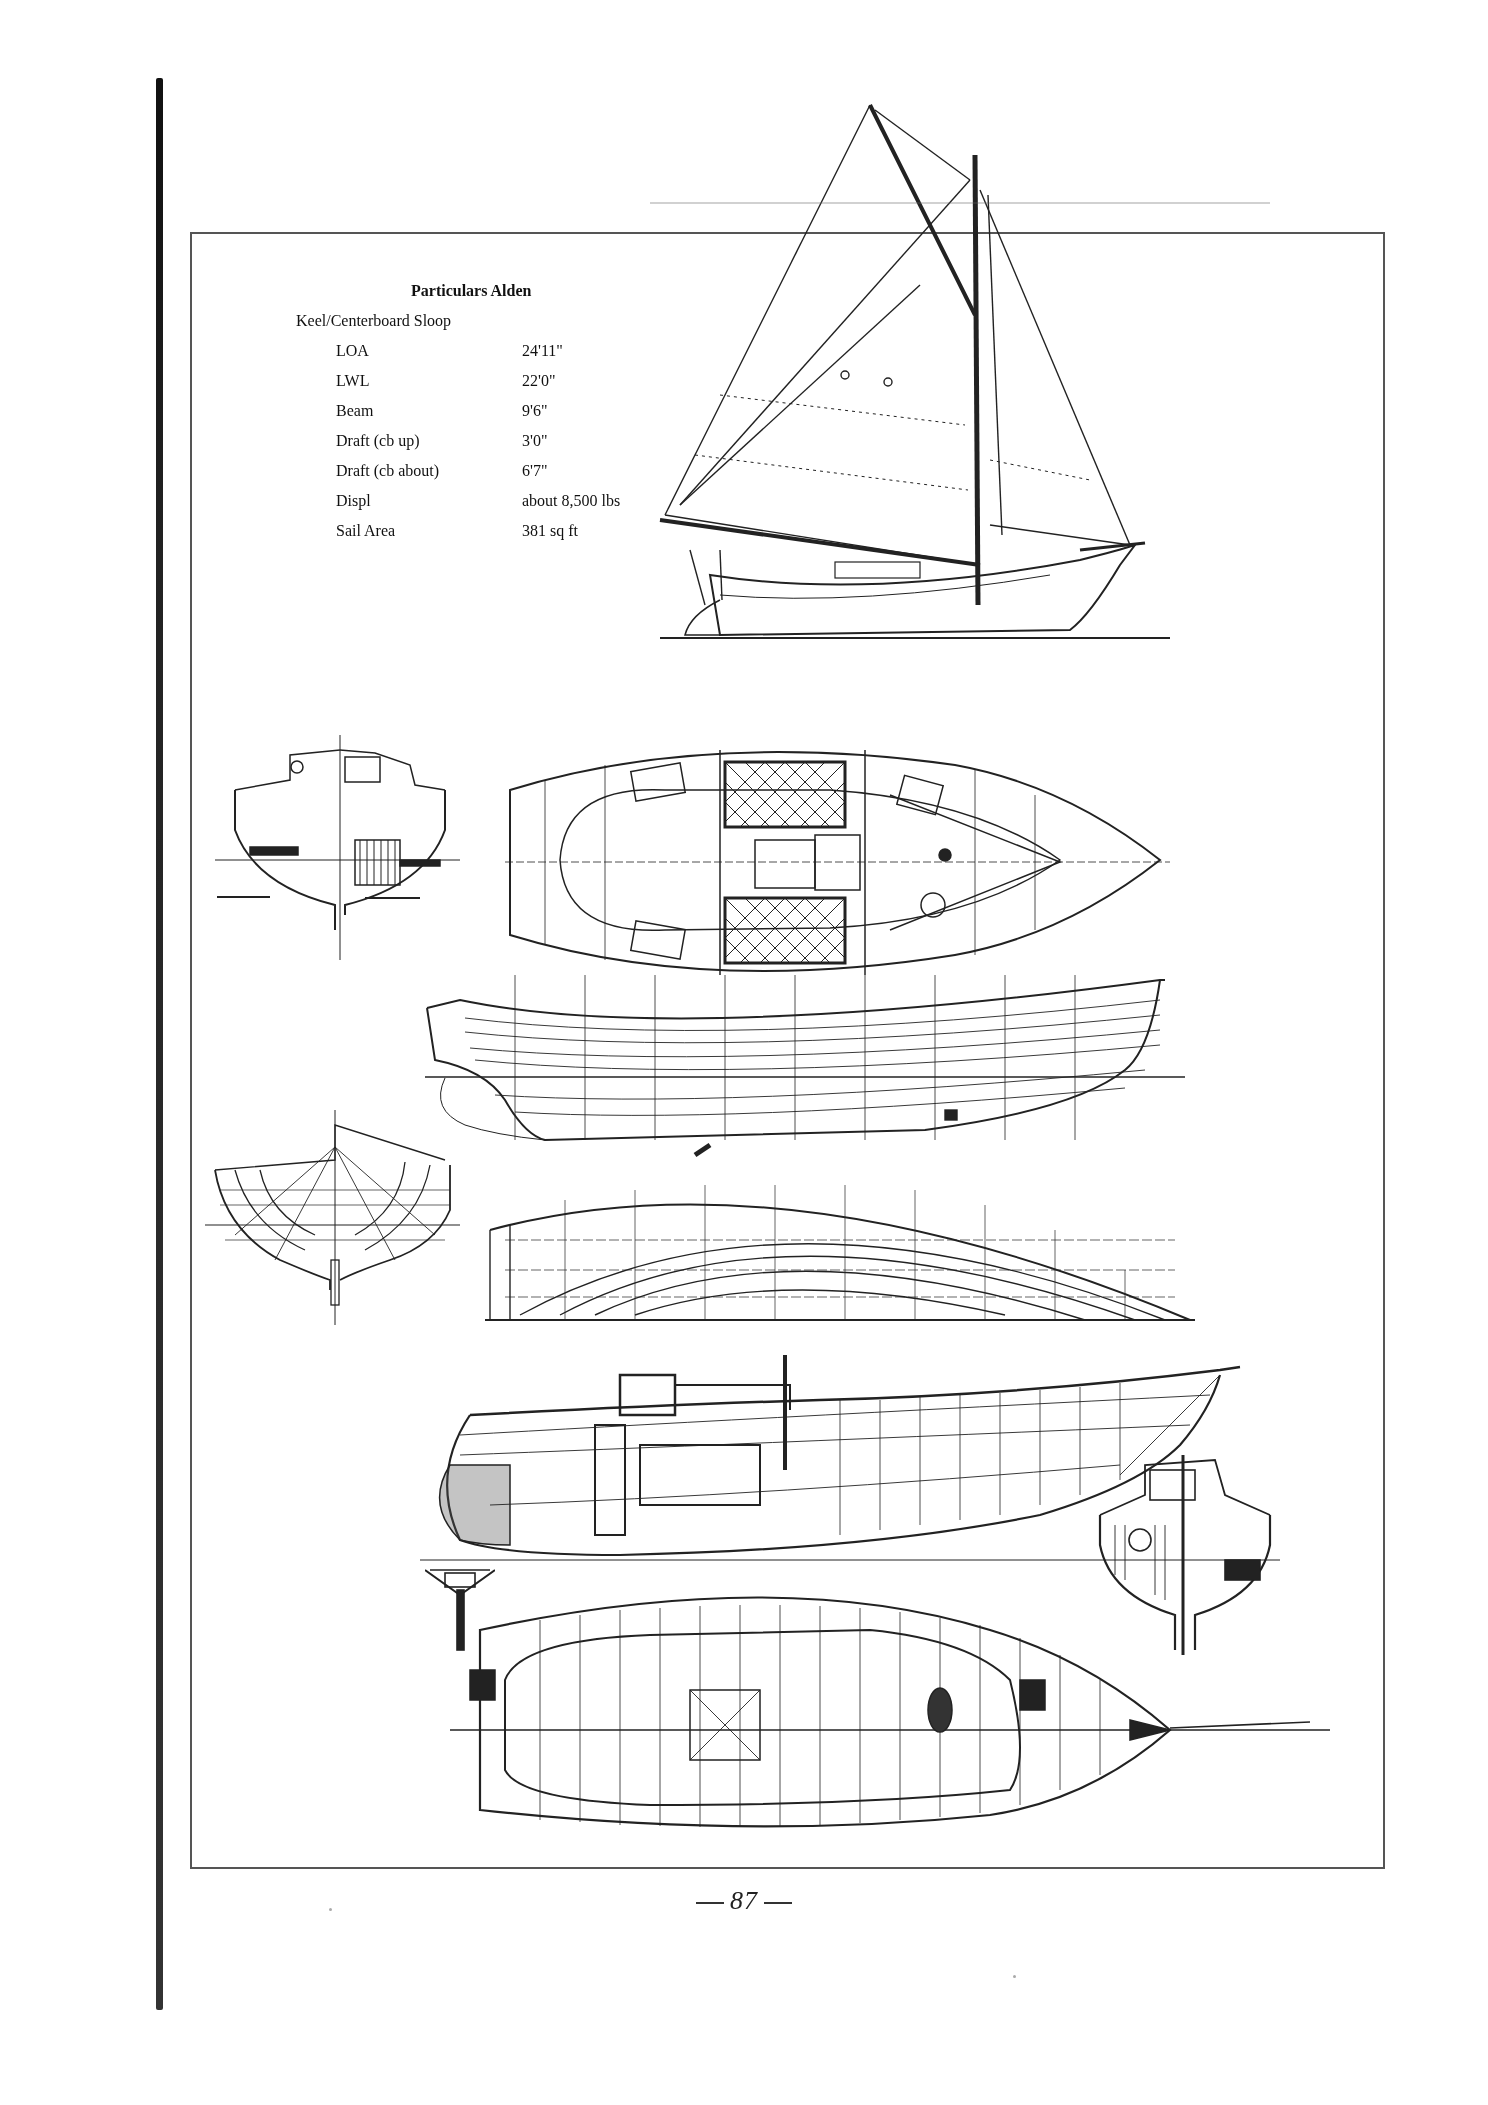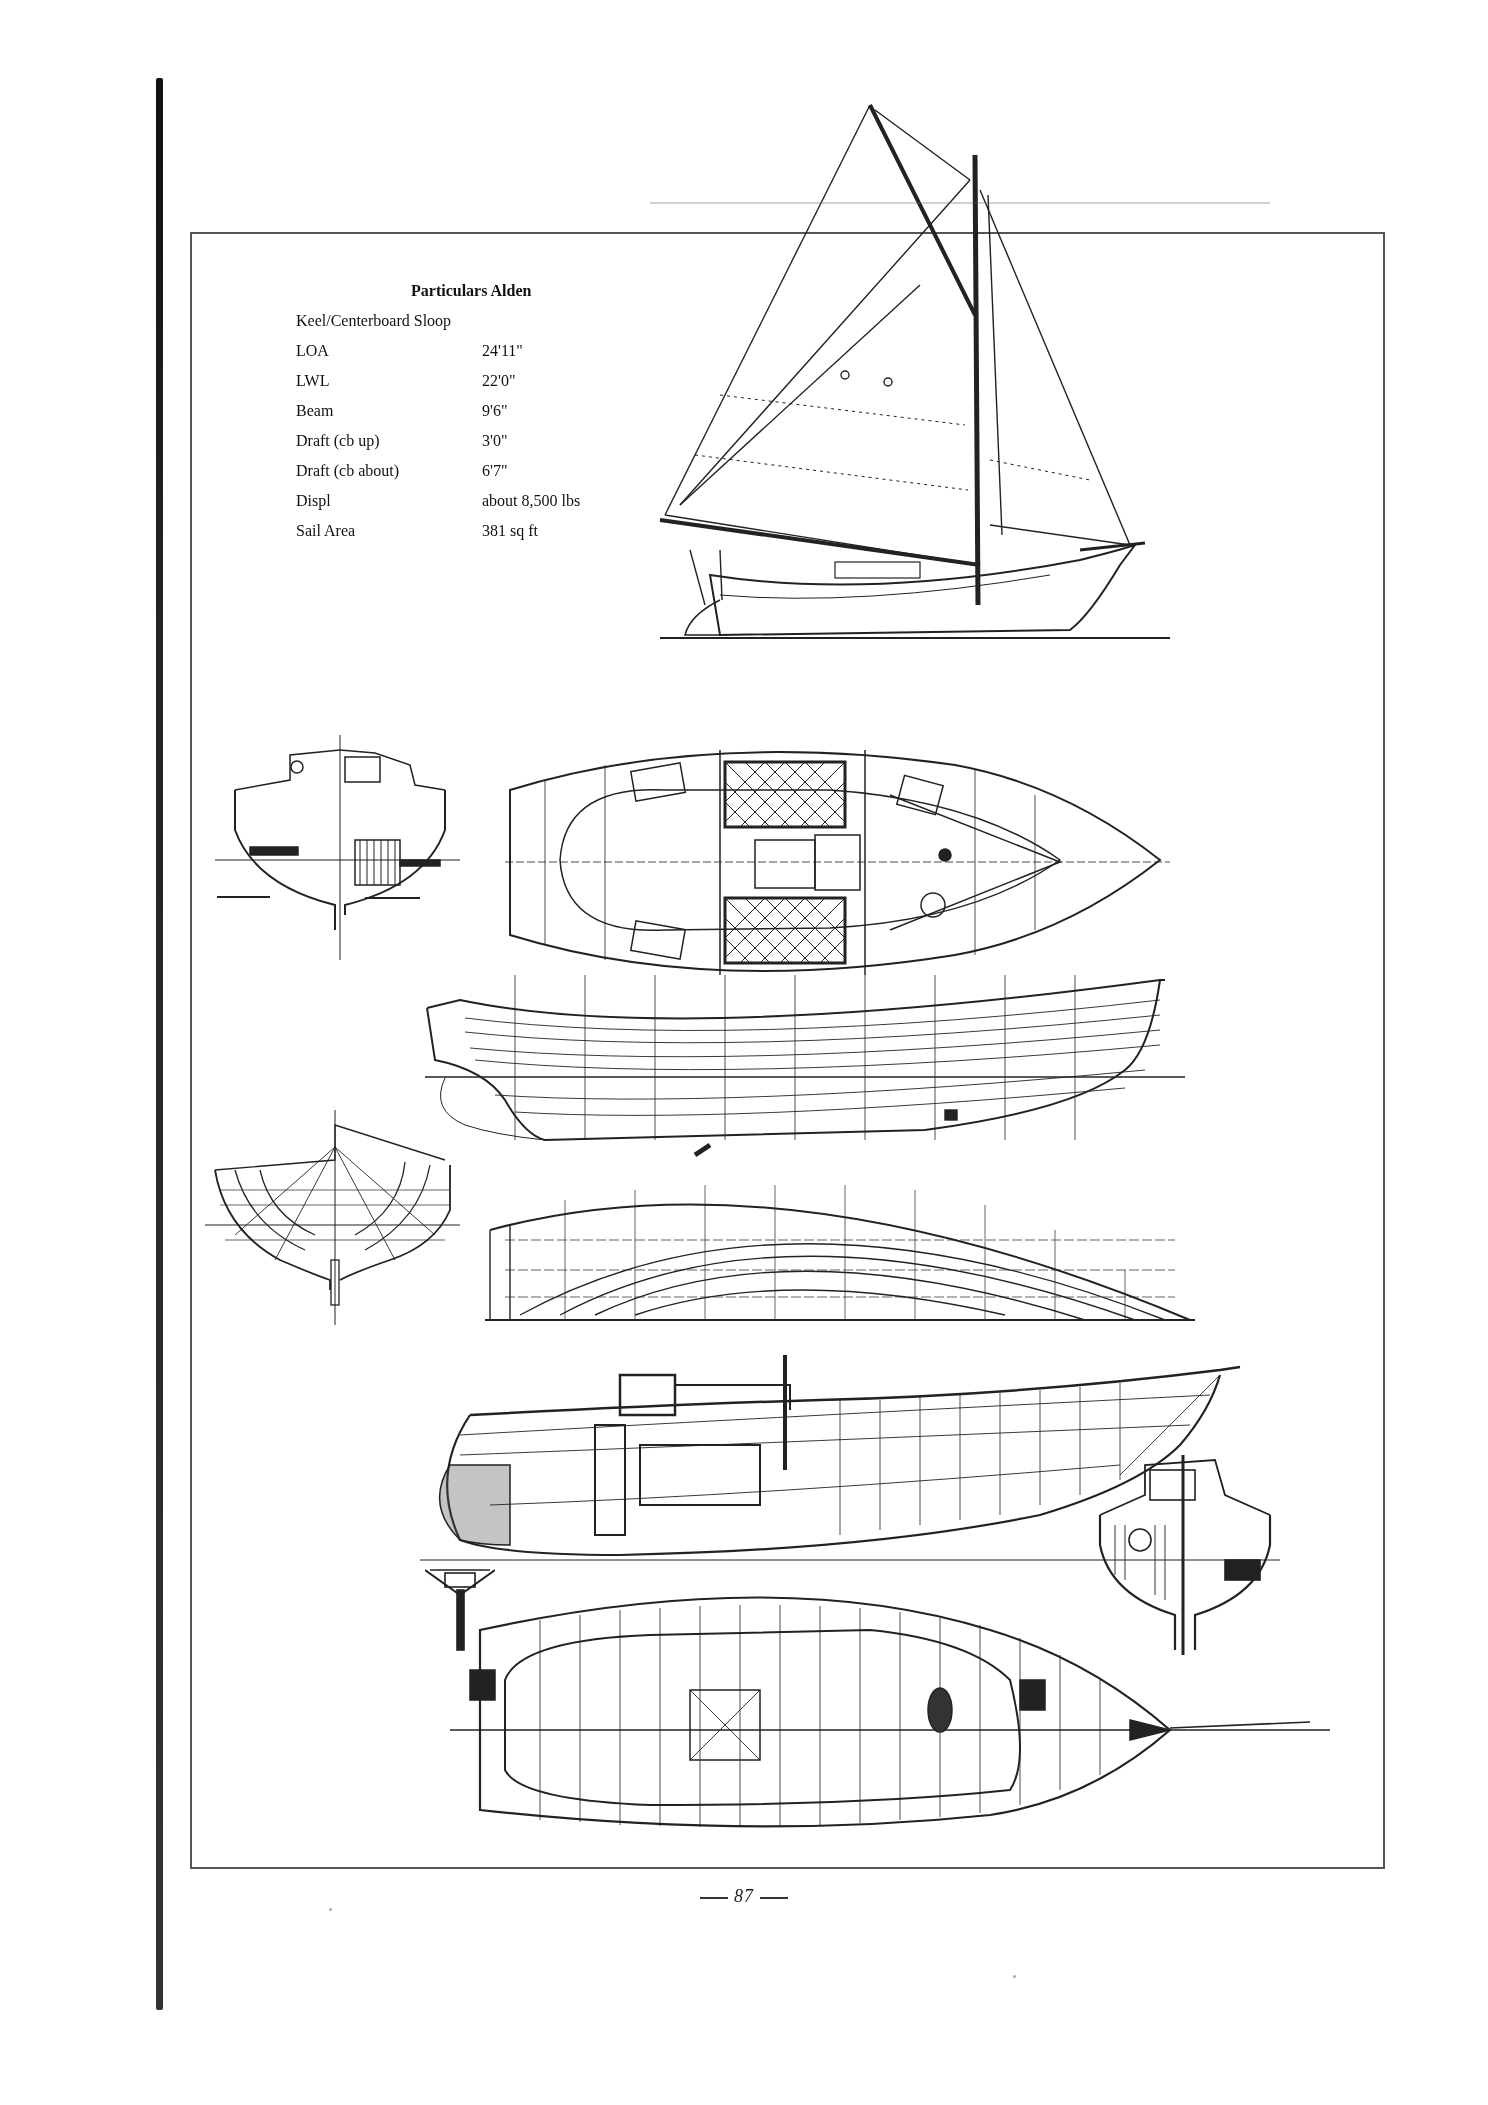--- a/index.html
+++ b/index.html
@@ -6,27 +6,27 @@
   body{width:1488px;height:2105px;position:relative;overflow:hidden;
        font-family:"Liberation Serif","DejaVu Serif",serif;color:#111;}
   .binding{position:absolute;left:156px;top:78px;width:7px;height:1932px;
            background:linear-gradient(to bottom,#111 0%,#222 25%,#333 100%);
            border-radius:2px;}
   .frame{position:absolute;left:190px;top:232px;width:1195px;height:1637px;
          border:2px solid #555;box-sizing:border-box;}
   .particulars{position:absolute;left:296px;top:276px;font-size:16px;line-height:30px;}
   .particulars .t1{font-weight:bold;padding-left:115px;}
   .particulars .t2{font-weight:normal;}
-  .particulars table{border-collapse:collapse;}
+  .particulars table{border-collapse:collapse;margin-left:40px;}
   .particulars td{padding:0;vertical-align:top;white-space:nowrap;}
   .particulars td.k{width:186px;}
   .drawing{position:absolute;}
   .drawing svg{display:block;}
   .pagenum{position:absolute;left:0;width:100%;top:1886px;text-align:center;
-           font-style:italic;font-size:18px;letter-spacing:1px;color:#222;}
+           font-style:italic;font-size:26px;letter-spacing:1px;color:#222;}
   .pagenum .dash{display:inline-block;width:28px;height:2px;background:#333;
                  vertical-align:middle;margin:0 6px;}
   .speck{position:absolute;width:3px;height:3px;background:#aaa;border-radius:50%;}
 </style>
 </head>
 <body>
 
 <div class="binding"></div>
 <div class="frame"></div>
 

